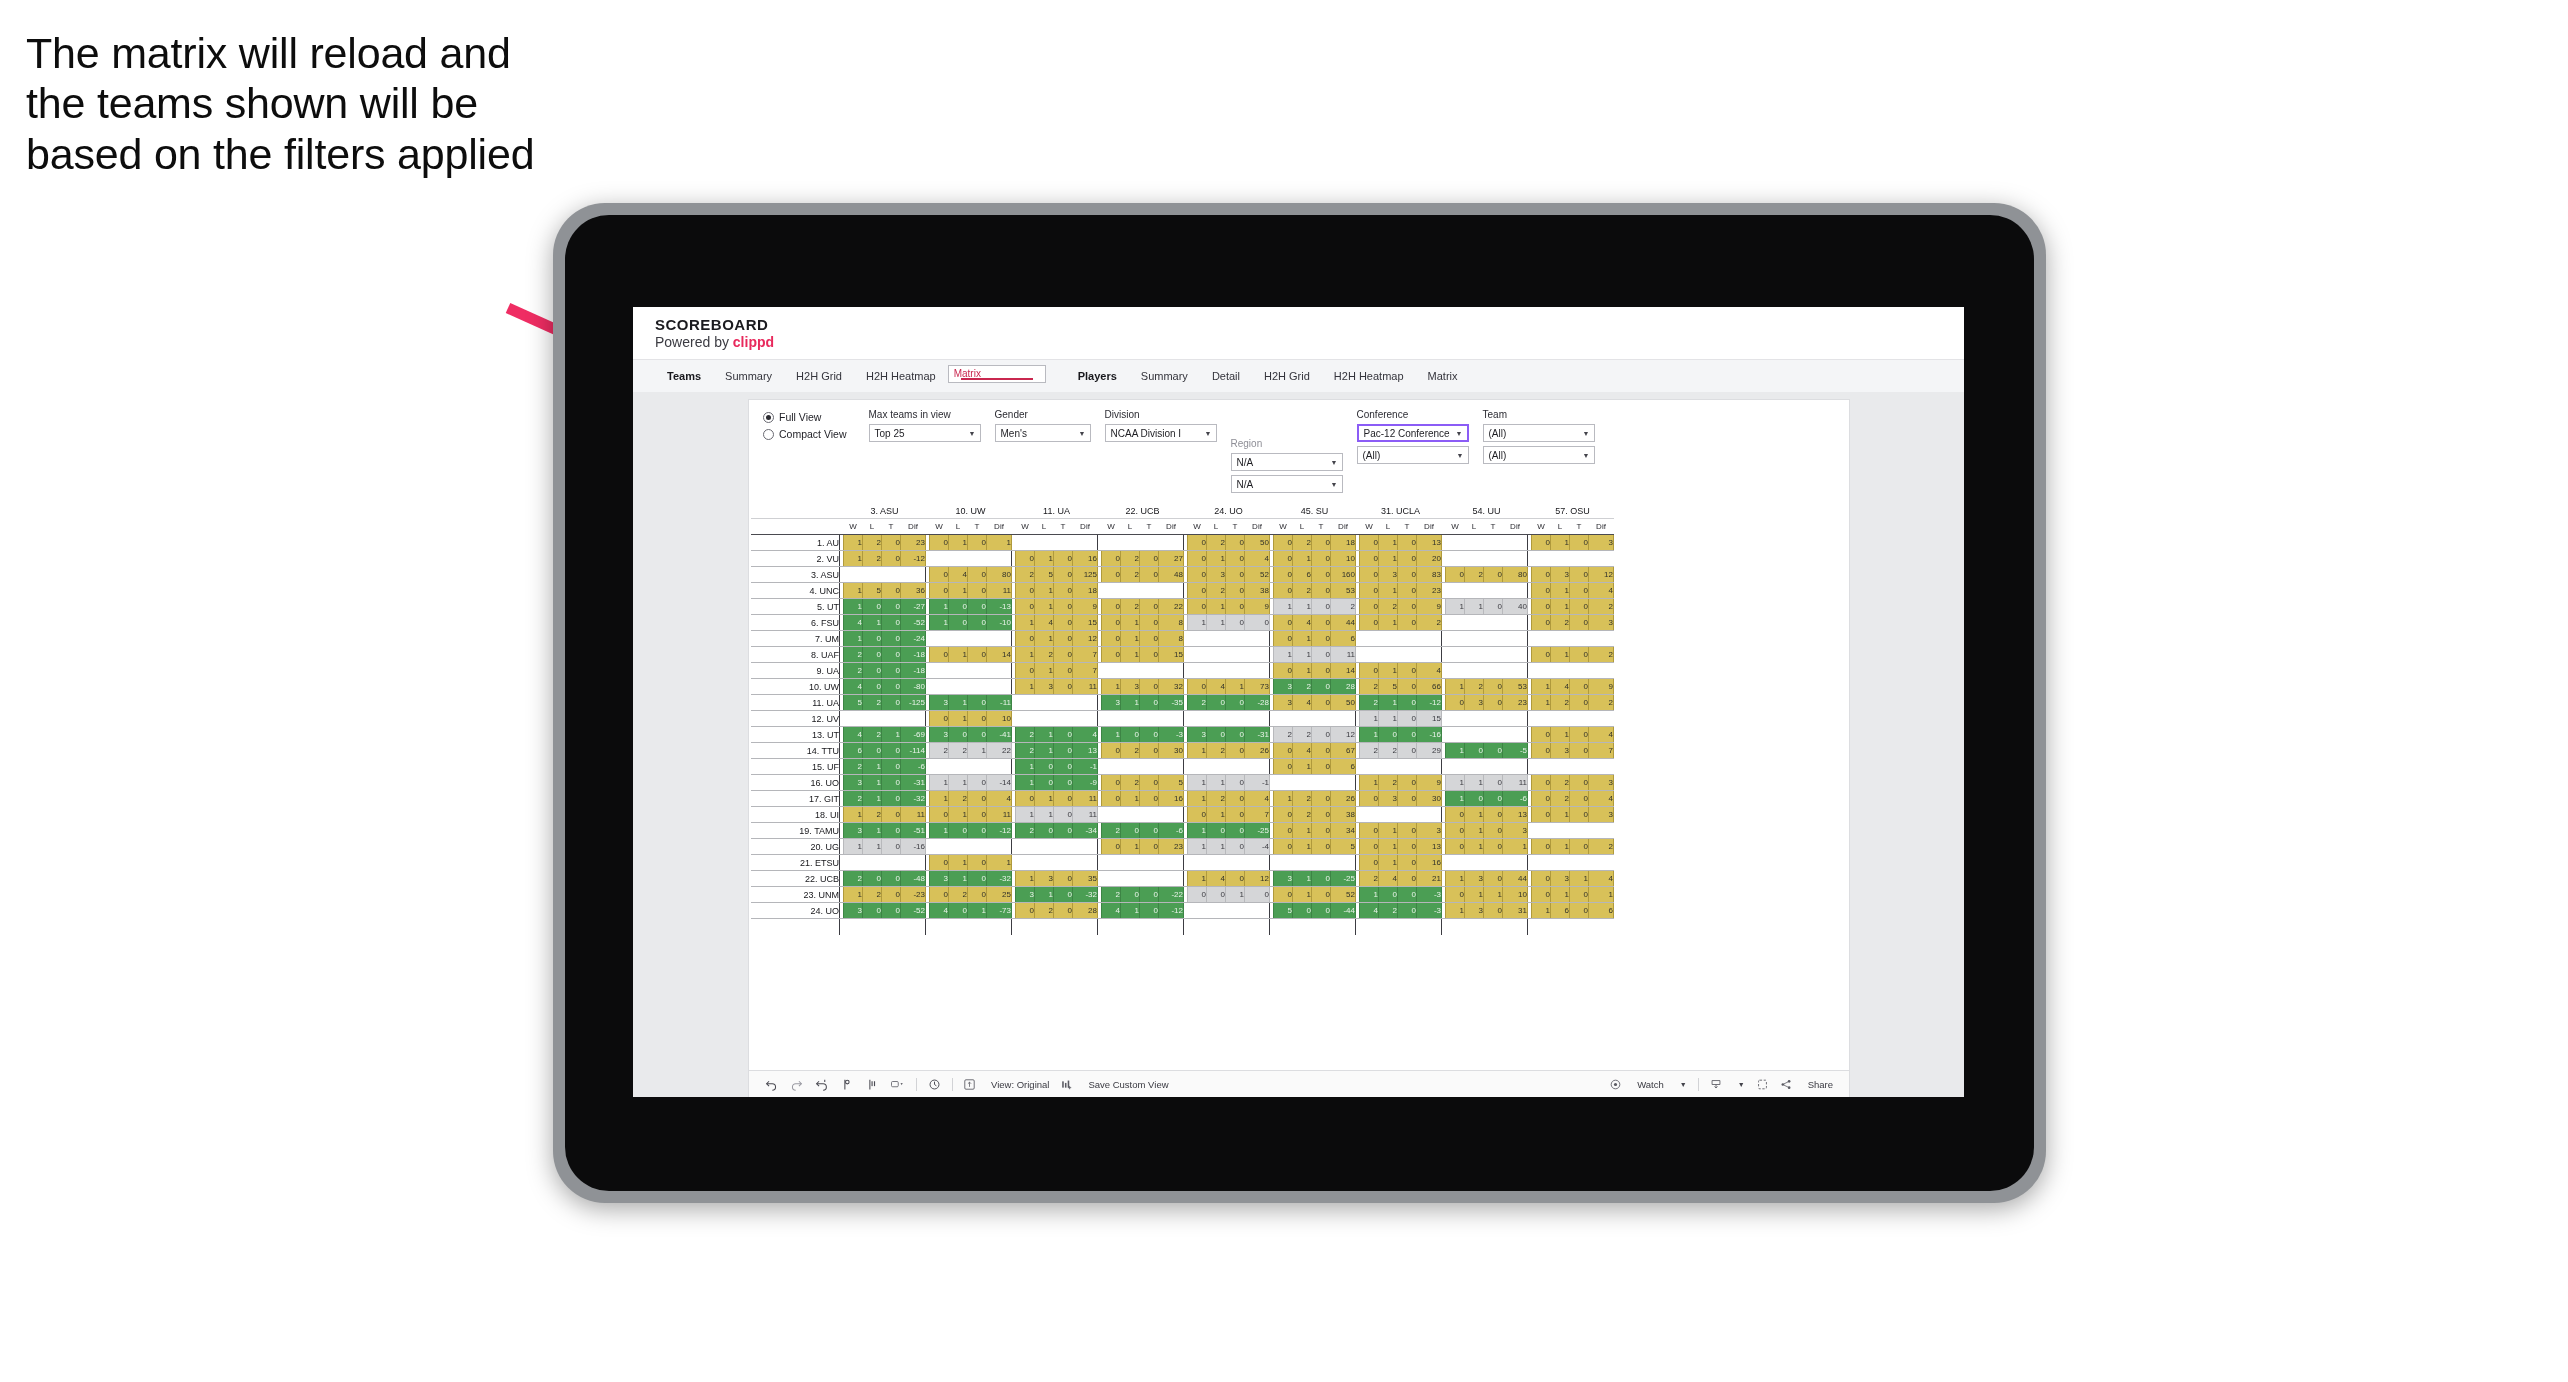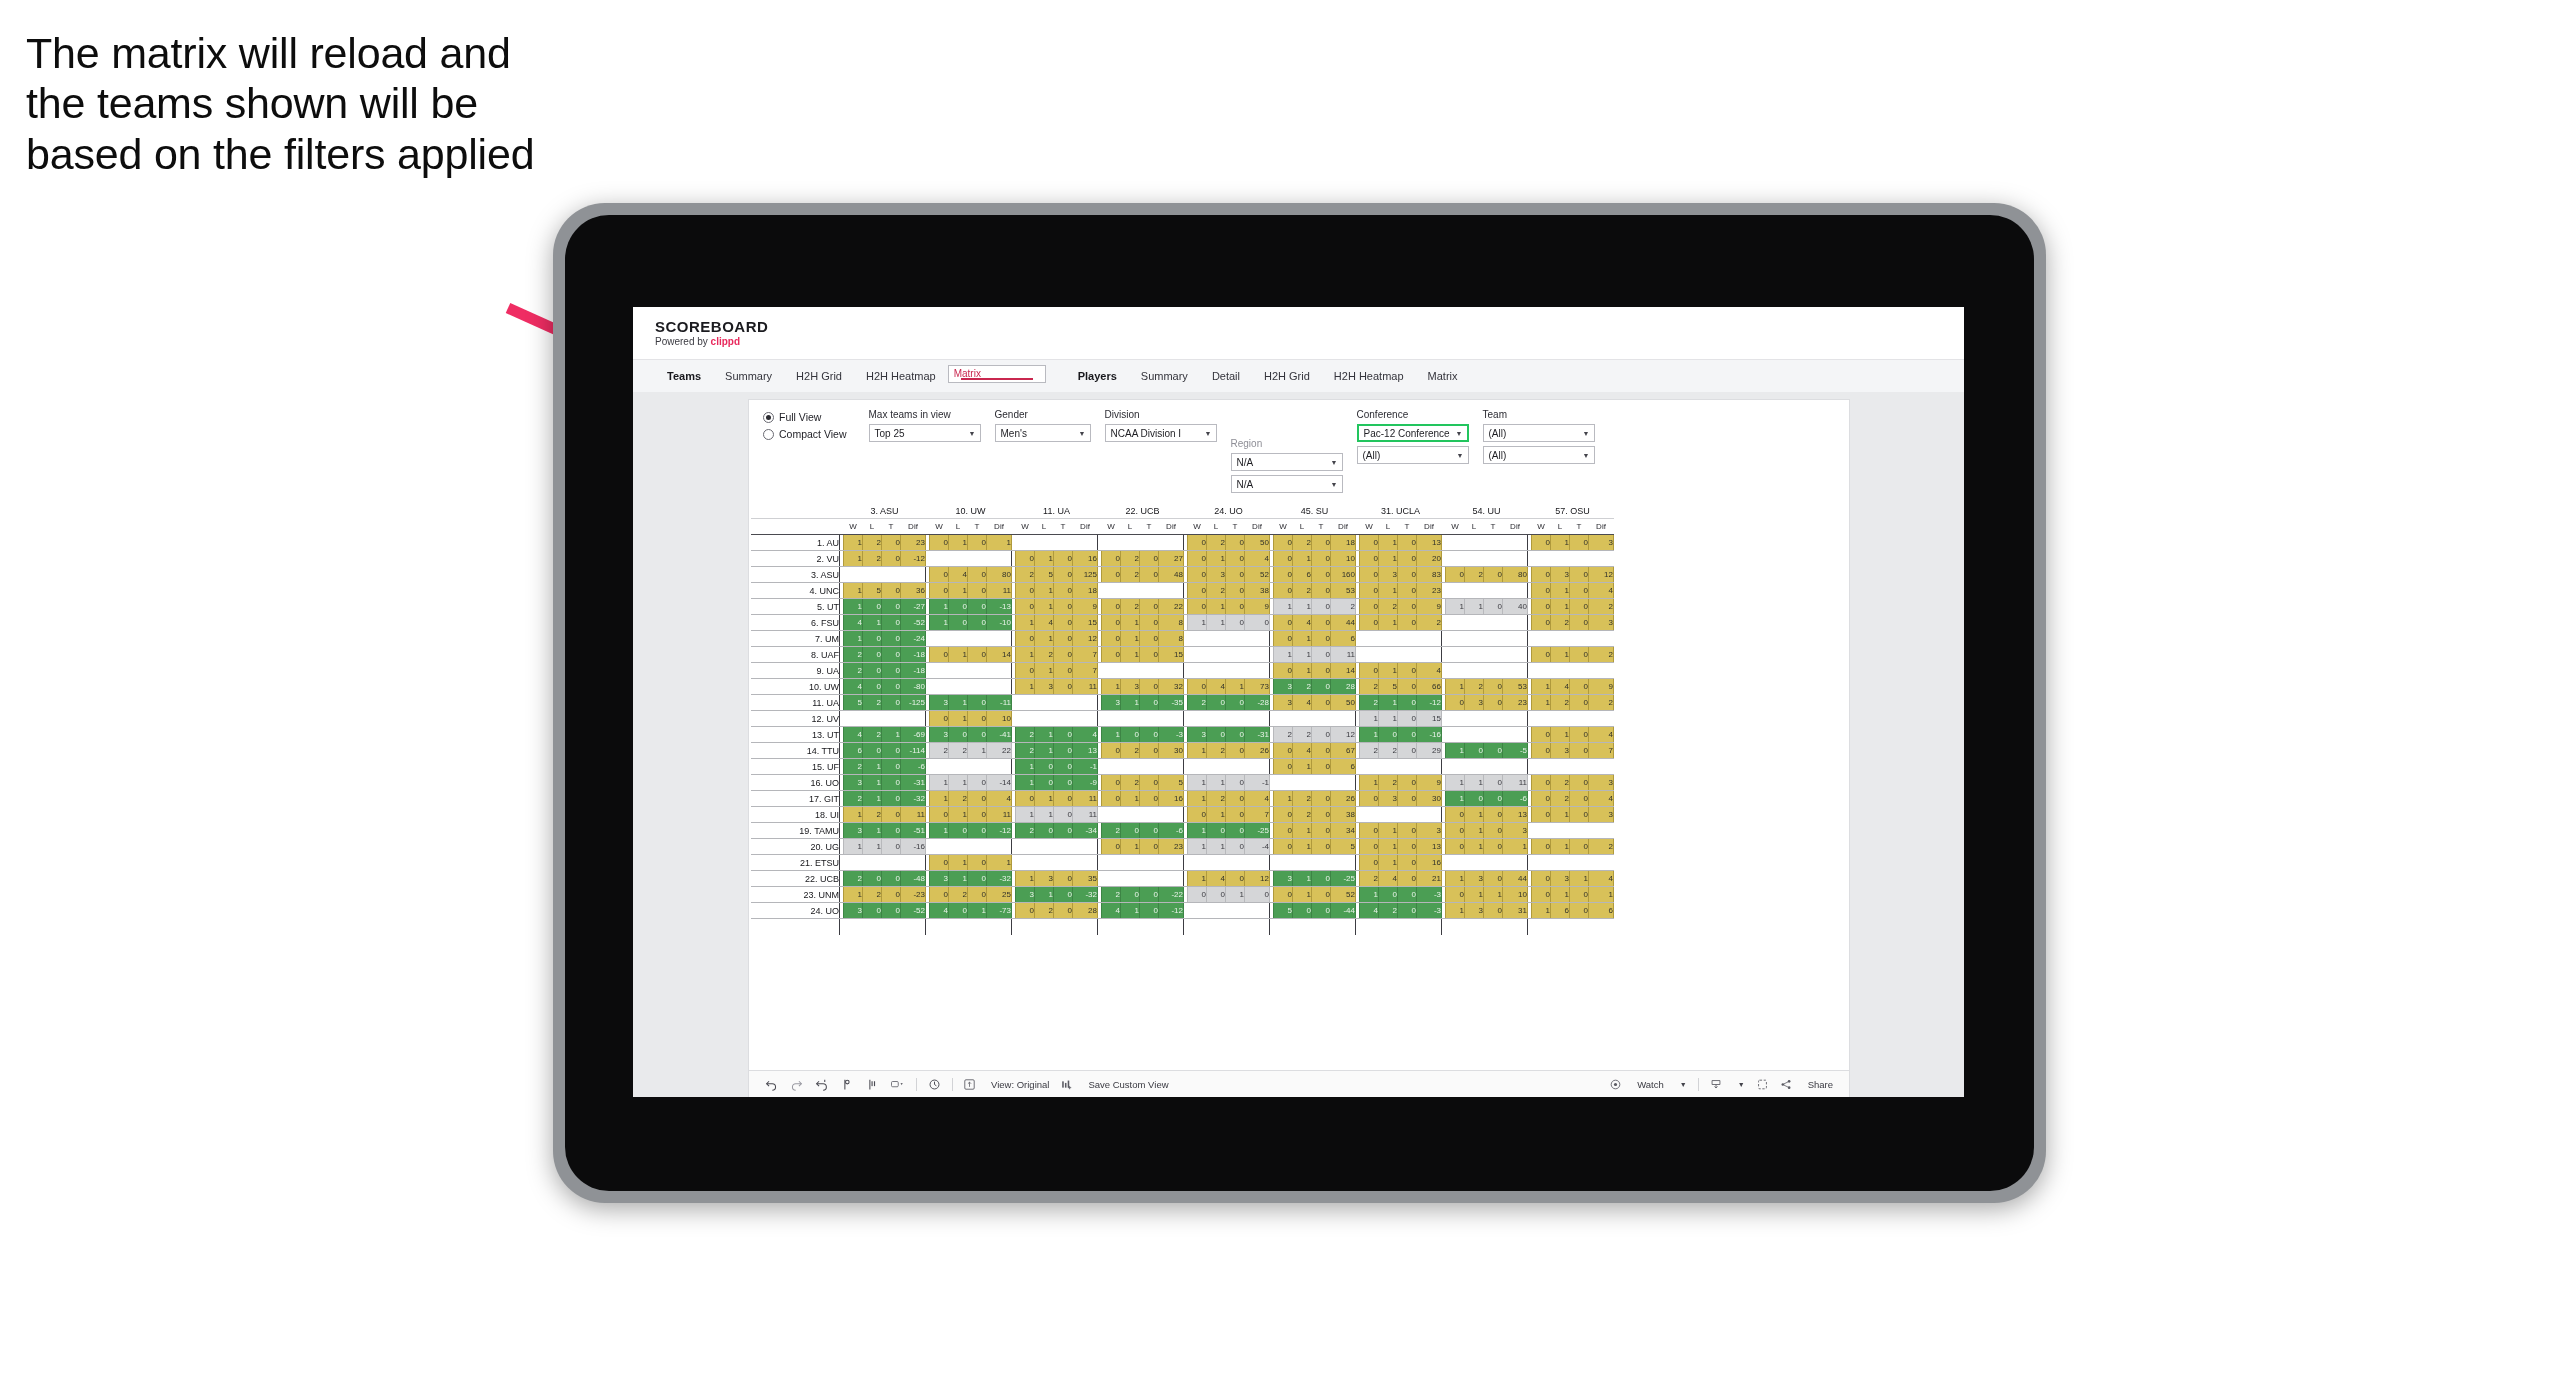--- a/index.html
+++ b/index.html
@@ -22,21 +22,21 @@
           background:#0b0b0c;border-radius:44px;}
   #screen{position:absolute;left:633px;top:307px;width:1331px;height:790px;
           background:#ffffff;overflow:hidden;}
 
   
   .hdr{height:52px;background:#fff;border-bottom:1px solid #e3e3e6;
        display:flex;align-items:stretch;padding-left:22px;}
   .brand{display:flex;flex-direction:column;justify-content:center;padding-right:28px;}
   .brand-top{font-size:15px;font-weight:bold;letter-spacing:.5px;color:#1b1b1f;
              font-family:"Liberation Sans",sans-serif;line-height:1;}
-  .brand-sub{font-size:10px;color:#3b3b42;margin-top:2px;}
+  .brand-sub{font-size:14px;color:#3b3b42;margin-top:2px;}
   .brand-sub b{color:#e8295c;font-weight:bold;}
   .navtabs{display:flex;align-items:stretch;}
   .navtab{display:flex;align-items:center;padding:0 19px;font-size:13px;
           color:#3a3a42;letter-spacing:.4px;cursor:pointer;border-bottom:3px solid transparent;}
   .navtab.active{color:#111;border-bottom-color:#c9274f;}
 
   
   .subnav{height:32px;background:#f4f5f7;border-bottom:1px solid #e0e1e5;
           display:flex;align-items:center;padding-left:22px;gap:0;}
   .subgroup{display:flex;align-items:center;}
@@ -63,21 +63,21 @@
   .rdot{width:9px;height:9px;border-radius:50%;border:1px solid #6a6a72;margin-right:5px;
         background:#fff;position:relative;}
   .rdot.on:after{content:"";position:absolute;left:2px;top:2px;width:5px;height:5px;
                  border-radius:50%;background:#2b2b31;}
   .sel{width:98px;height:18px;border:1px solid #b9bac0;background:#fff;
        display:flex;align-items:center;justify-content:space-between;
        padding:0 4px 0 5px;font-size:10px;color:#1d1d22;cursor:pointer;margin-bottom:4px;
        box-sizing:border-box;}
   .sel.w120{width:112px;}
   .sel.w96{width:96px;}
-  .sel.hl{border:2px solid #22c55e;}
+  .sel.hl{border:2px solid #8b5cf6;}
   .caret{font-size:7px;color:#44444c;}
 
   
   .mwrap{flex:1;overflow:hidden;padding:2px 0 0 0;position:relative;}
   table.mx{border-collapse:collapse;table-layout:fixed;font-size:8px;
            font-family:"Liberation Sans",sans-serif;margin-left:2px;}
   table.mx th,table.mx td{padding:0;margin:0;}
   .hdrteam{font-size:9px;color:#16161a;text-align:center;height:15px;font-weight:normal;
            border-bottom:1px solid #cfd0d3;}
   .hdrsub{font-size:8px;color:#2b2b31;text-align:center;height:14px;font-weight:normal;

